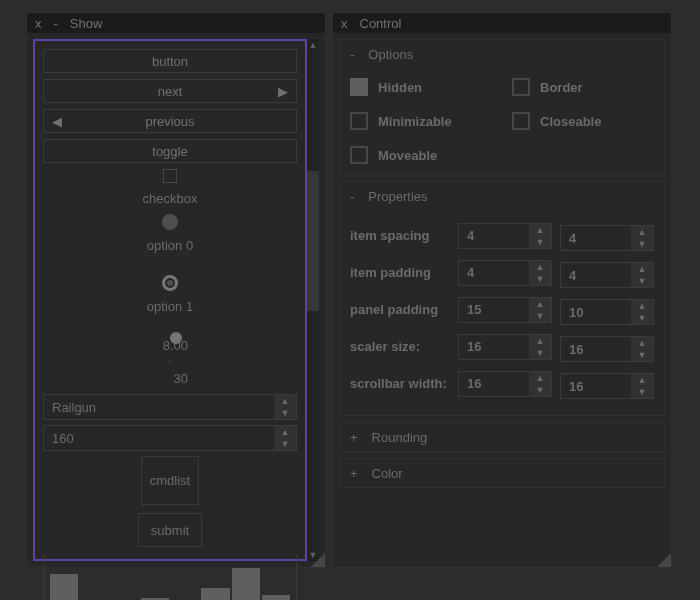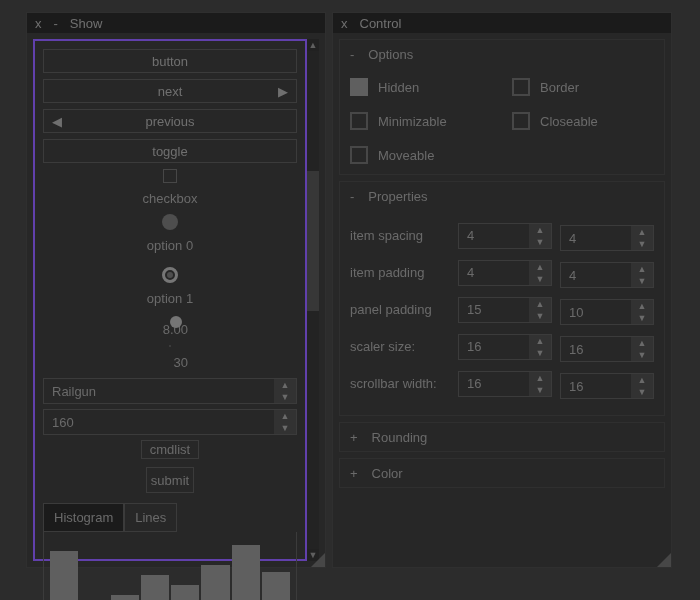--- a/index.html
+++ b/index.html
@@ -45,34 +45,34 @@
   .prog { height:22px; border:1px solid #555; flex:1; position:relative; }
   .prog .fill { position:absolute; top:1px; bottom:1px; left:1px; background:#808080; }
 
   
   .combo { display:flex; height:26px; border:1px solid #555; }
   .combo .val { flex:1; display:flex; align-items:center; padding:0 8px; }
   .combo .spin { width:22px; background:#484848; display:flex; flex-direction:column; }
   .combo .spin div { flex:1; display:flex; align-items:center; justify-content:center; font-size:9px; color:#999; }
   .combo + .combo { margin-top:5px; }
 
-  .txt { border:1px solid #555; height:26px; display:flex; align-items:center; padding:1px 8px; }
+  .txt { border:1px solid #555; height:26px; display:flex; align-items:center; padding:16px 8px; }
 
   
   .tabs { display:flex; margin-top:10px; }
   .tabs .tab { border:1px solid #555; padding:6px 10px; }
   .tabs .tab.active { background:#282828; }
   .chart { border:1px solid #555; border-top:none; height:80px; padding:6px; display:flex; align-items:flex-end; gap:2px; }
   .chart .bar { background:#888; flex:1; }
 
   
   .section { border:1px solid #444; margin:6px; }
   .sect-head-row { display:flex; }
   .sect-head { flex:1; height:28px; display:flex; align-items:center; gap:14px; padding:0 10px; }
-  .sect-content { padding:10px; }
+  .sect-content { padding:10px;font-weight:bold; }
 
   .opts-grid { display:grid; grid-template-columns:1fr 1fr; row-gap:16px; column-gap:20px; }
   .opt { display:flex; align-items:center; gap:10px; }
   .bigcb { width:18px; height:18px; border:2px solid #666; }
   .bigcb.checked { background:#888; border-color:#888; }
 
   .prop-row { display:flex; align-items:center; gap:8px; margin-bottom:6px; }
   .prop-row .lbl { width:100px; }
   .prop-row .combo { flex:1; }
 
@@ -109,21 +109,21 @@
       <div class="row">
         <div class="cb"></div>
         <span>checkbox</span>
       </div>
 
       <div class="row" style="gap:14px;">
         <div class="row" style="margin:0;">
           <div class="radio"></div>
           <span>option 0</span>
         </div>
-        <div class="row" style="margin:0;">
+        <div class="row" style="margin:8px;">
           <div class="radio sel"></div>
           <span>option 1</span>
         </div>
       </div>
 
       <div class="row">
         <div class="slider">
           <div class="track"></div>
           <div class="knob" style="left:72%;"></div>
         </div>
@@ -147,27 +147,23 @@
       <div class="combo">
         <div class="val">160</div>
         <div class="spin">
             <div>▲</div>
             <div>▼</div>
           </div>
       </div>
 
       <div class="row" style="margin-top:5px;">
         <div class="txt" style="flex:1;">cmdlist</div>
-        <div class="txt" style="width:48px;justify-content:center;">submit</div>
-      </div>
-
-      <div class="tabs">
-        <div class="tab active">Histogram</div>
-        <div class="tab">Lines</div>
-      </div>
+        <div class="txt" style="width:64px;justify-content:center;">submit</div>
+      </div>
+
       <div class="chart">
         <div class="bar" style="height:80%"></div>
           <div class="bar" style="height:5%"></div>
           <div class="bar" style="height:15%"></div>
           <div class="bar" style="height:45%"></div>
           <div class="bar" style="height:30%"></div>
           <div class="bar" style="height:60%"></div>
           <div class="bar" style="height:90%"></div>
           <div class="bar" style="height:50%"></div>
       </div>

